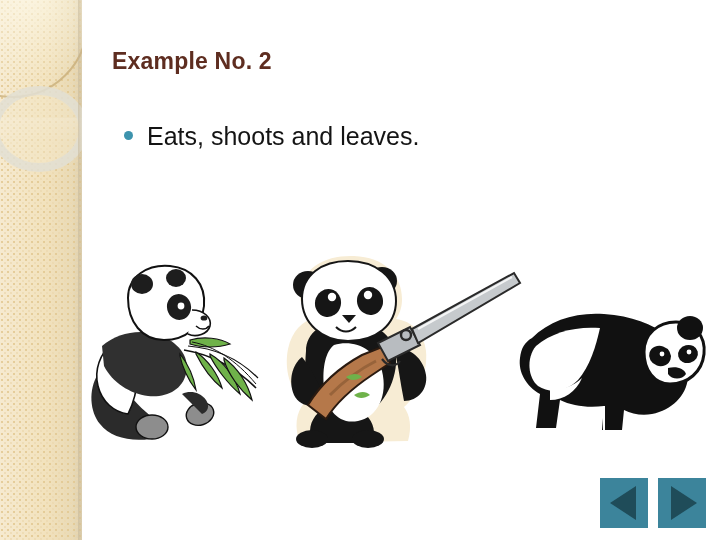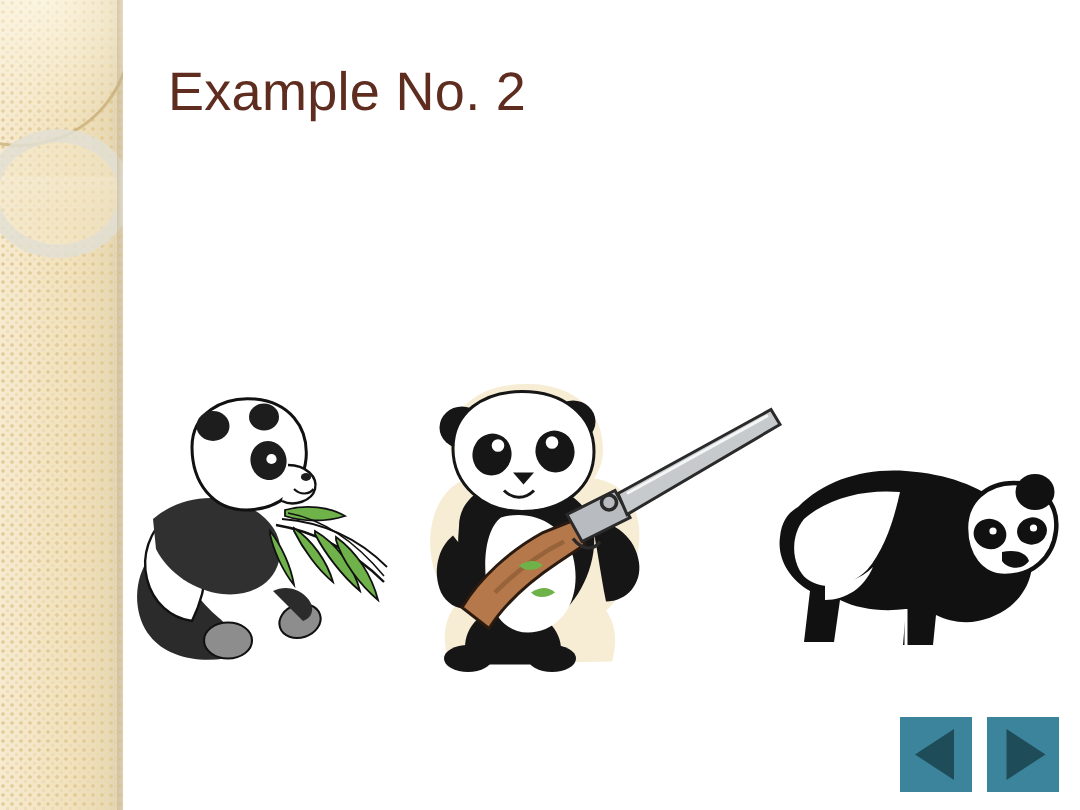--- a/index.html
+++ b/index.html
@@ -85,24 +85,24 @@
     left: 0; top: 118px;
     width: 82px; height: 24px;
     background: linear-gradient(180deg, rgba(255,255,255,0.20), rgba(255,255,255,0));
   }
 
   
   #title {
     position: absolute;
     left: 112px;
     top: 40px;
-    font-size: 36px;
+    font-size: 23px;
     line-height: 42px;
     color: #5e2d20;
-    font-weight: 400;
+    font-weight: 700;
     letter-spacing: 0.2px;
     white-space: nowrap;
   }
 
   
   #body-list {
     position: absolute;
     left: 124px;
     top: 120px;
     width: 520px;
@@ -166,20 +166,26 @@
     <div class="ring-large-sheen"></div>
     <div class="ring-large"></div>
     <div class="sheen-band"></div>
     <div class="ring-small-inner"></div>
     <div class="ring-small"></div>
     <div id="sidebar-edge"></div>
   </div>
 
   <div id="title">Example No. 2</div>
 
+  <div id="body-list">
+    <div class="bullet-row">
+      <span class="bullet-dot"></span>
+      <span class="bullet-text">Eats, shoots and leaves.</span>
+    </div>
+  </div>
 
   <div class="panda" id="panda-eating">
     <svg width="180" height="190" viewBox="0 0 180 190" xmlns="http://www.w3.org/2000/svg">
 
       <path d="M14 112 C4 128 6 150 16 162 C26 175 46 180 66 177 C74 170 70 156 62 150 C50 140 38 124 32 112 Z" fill="#2b2b2b"></path>
 
       <path d="M30 78 C16 92 10 108 14 124 C18 140 30 150 44 152 C56 128 56 100 48 82 Z" fill="#ffffff" stroke="#111" stroke-width="1.6"></path>
 
       <path d="M18 84 C34 70 58 66 78 74 C96 82 106 96 102 112 C98 128 82 136 64 134 C46 132 28 120 20 104 Z" fill="#303030"></path>
 

